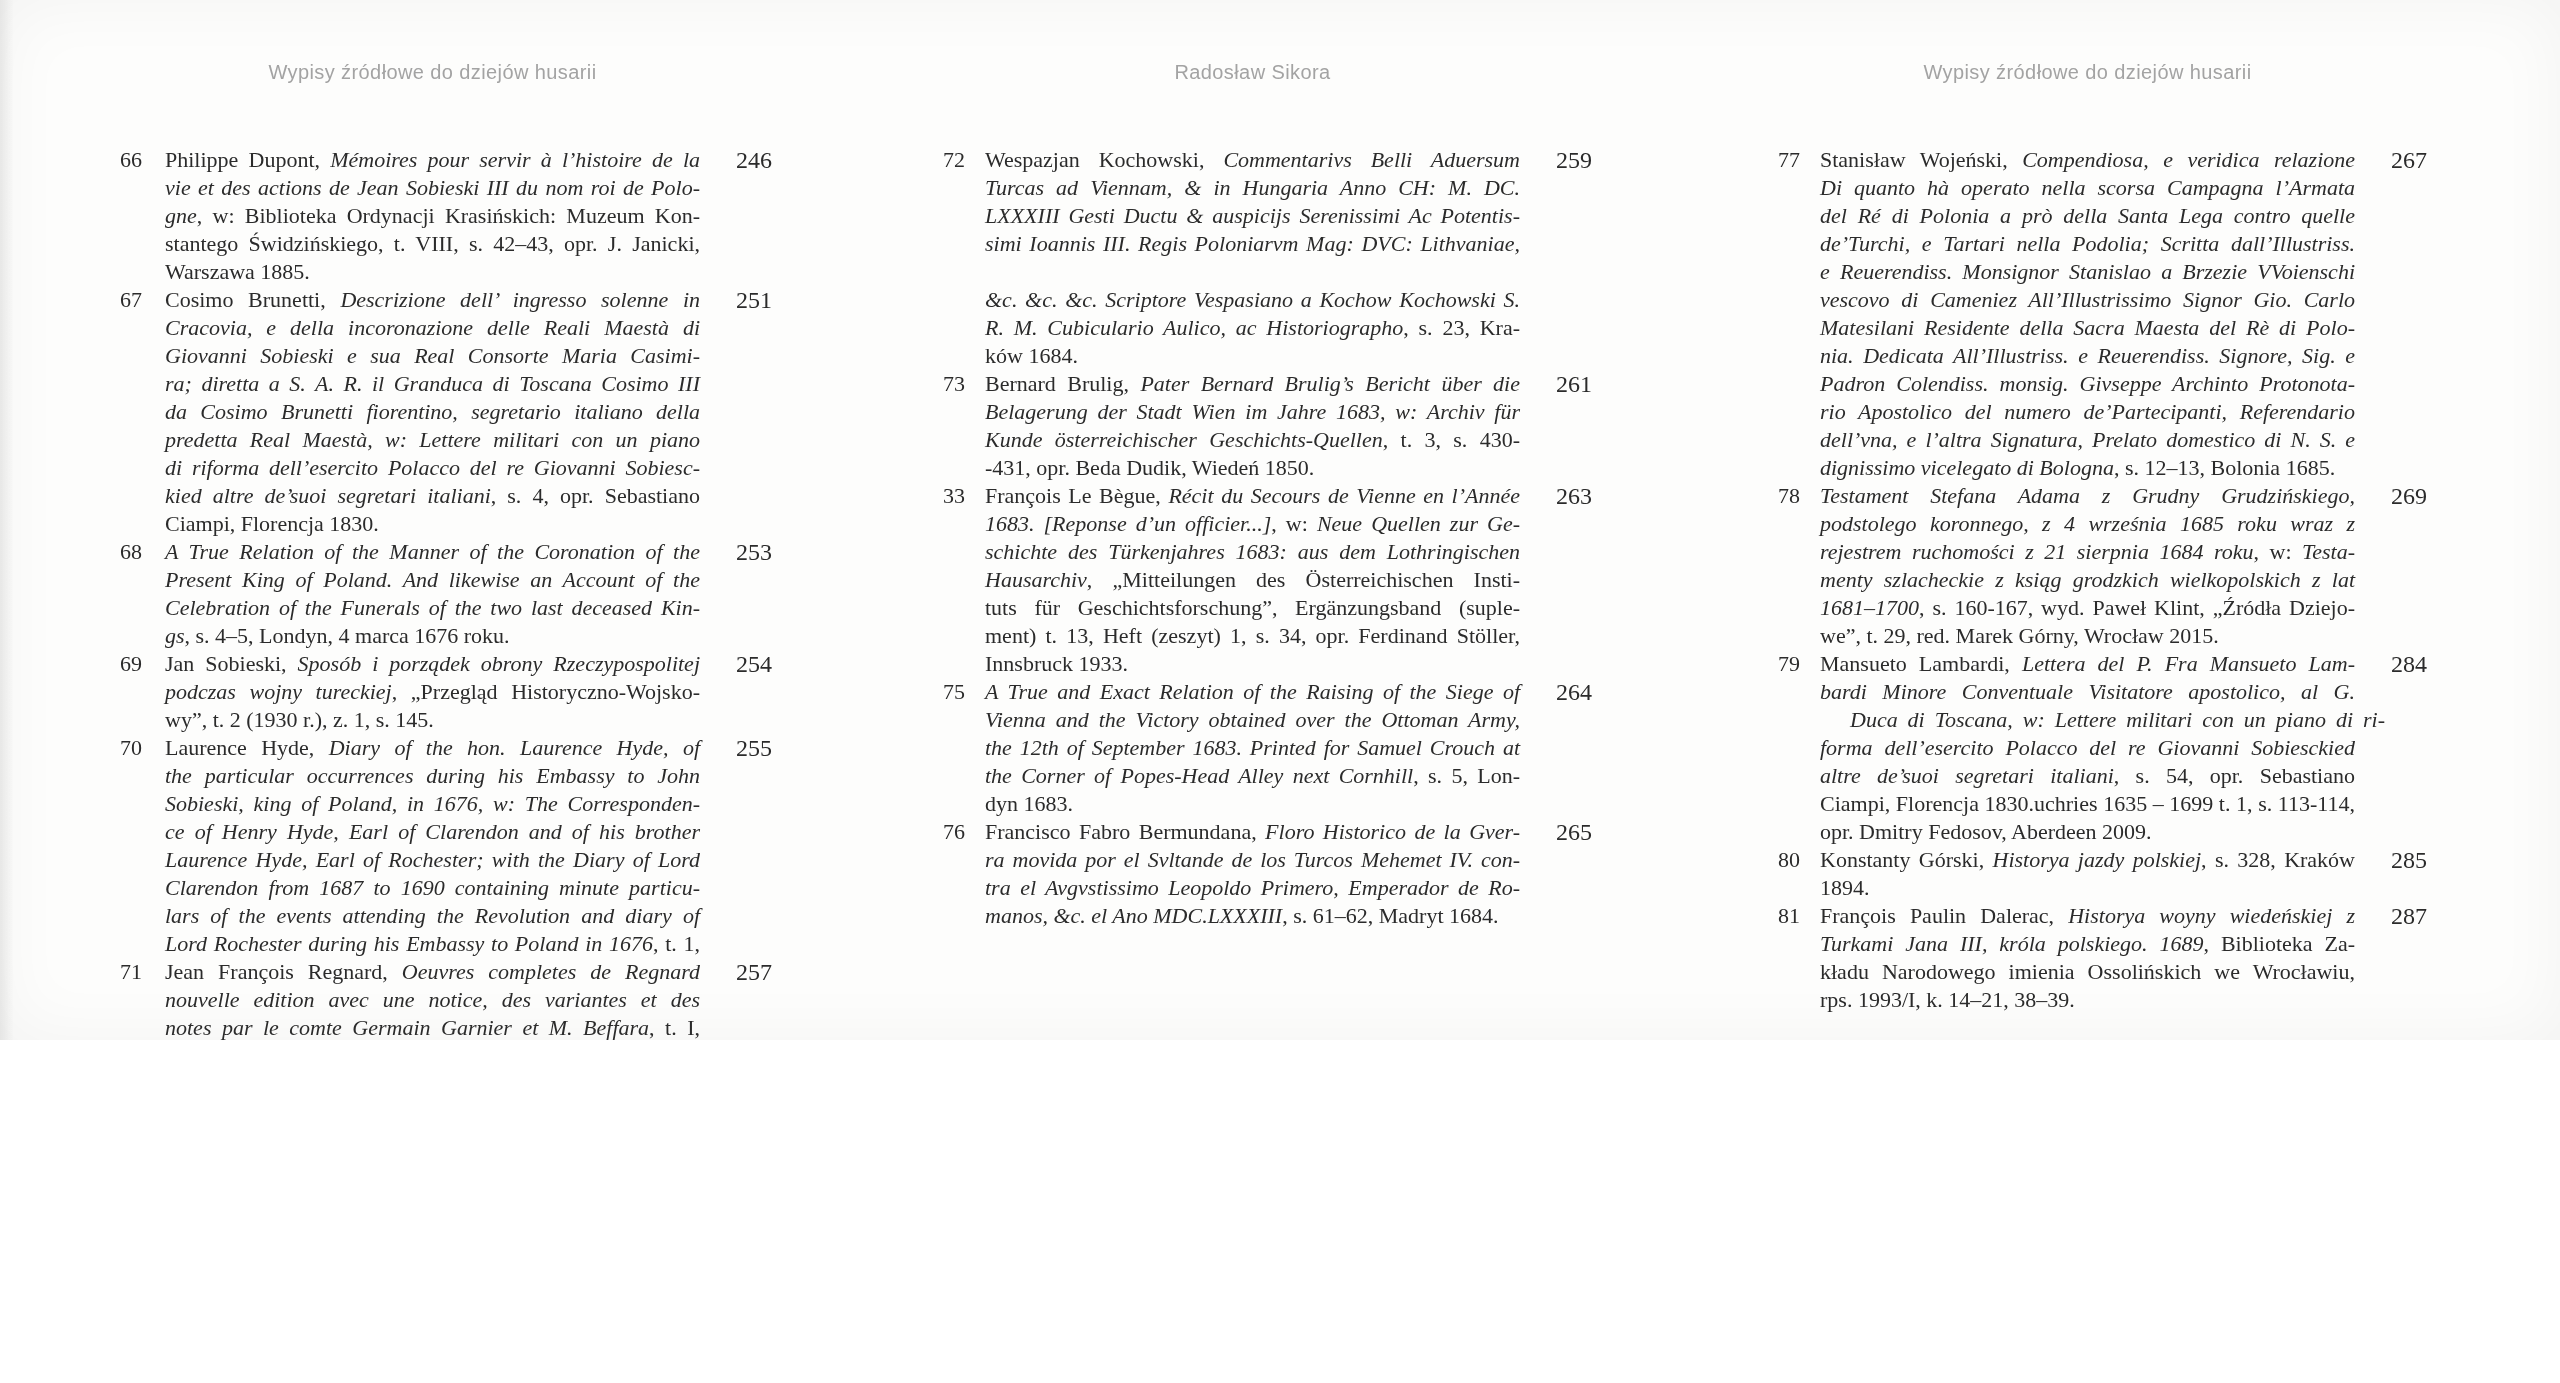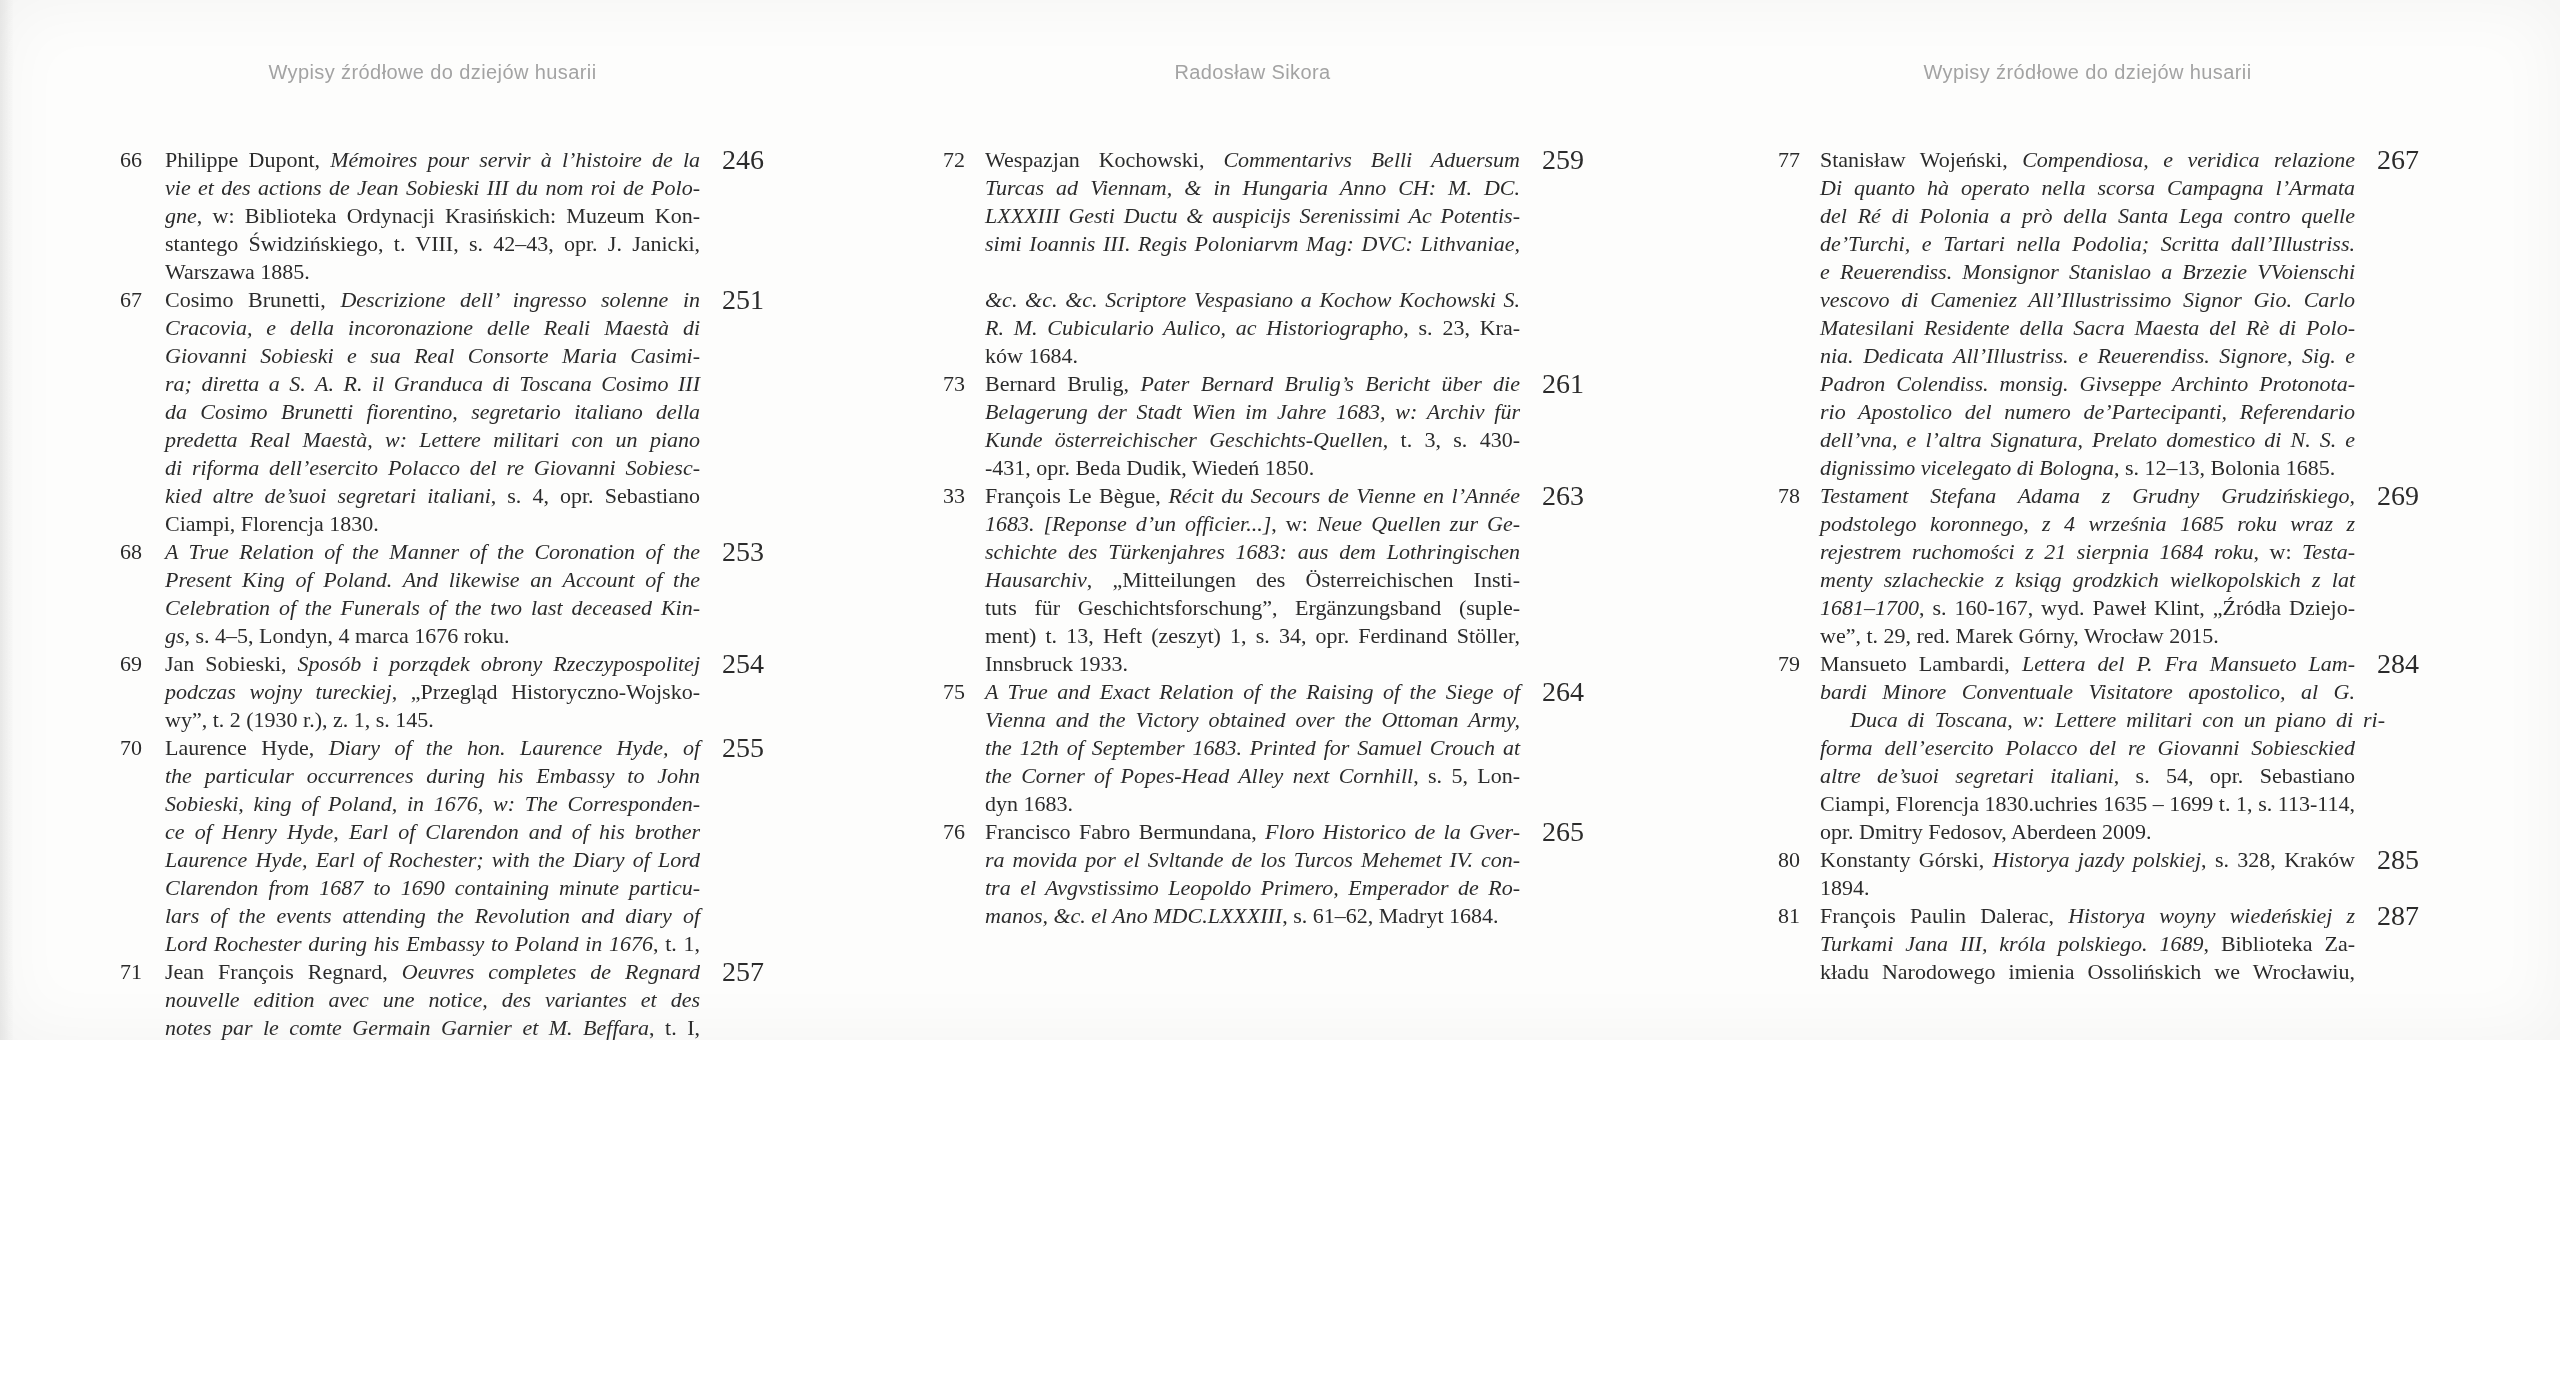--- a/index.html
+++ b/index.html
@@ -32,21 +32,21 @@
   .entries { position:absolute; top:146px; }
   .p0 .entries { left:120px; }
   .p1 .entries { left:90px; }
   .p2 .entries { left:71px; }
   .entry { display:flex; align-items:flex-start; }
   .num { flex:0 0 auto; font-size:22px; line-height:28px; }
   .p0 .num { width:45px; }
   .p1 .num { width:42px; }
   .p2 .num { width:42px; }
   .ebody { flex:0 0 auto; width:535px; font-size:22px; line-height:28px; }
-  .ref { flex:0 0 auto; margin-left:22px; width:60px; font-size:28px; line-height:28px; }
+  .ref { flex:0 0 auto; margin-left:36px; width:60px; font-size:24px; line-height:28px; }
   .line { white-space:nowrap; height:28px; overflow:visible; }
   .it { font-style:italic; }
 </style>
 </head>
 <body>
 
 <div class="scan">
   <div class="seam s1"></div>
   <div class="seam s2"></div>
 
@@ -243,19 +243,20 @@
             <div class="line last"><span class="ltext"><span>1894.</span></span></div>
           </div>
           <span class="ref">285</span>
         </div>
         <div class="entry">
           <span class="num">81</span>
           <div class="ebody">
             <div class="line just" style="word-spacing: 8.61979px;"><span class="ltext"><span>François Paulin Dalerac, </span><span class="it">Historya woyny wiedeńskiej z</span></span></div>
             <div class="line just" style="word-spacing: 6.42188px;"><span class="ltext"><span class="it">Turkami Jana III, króla polskiego. 1689</span><span>, Biblioteka Za-</span></span></div>
             <div class="line just" style="word-spacing: 7.54375px;"><span class="ltext"><span>kładu Narodowego imienia Ossolińskich we Wrocławiu,</span></span></div>
+            <div class="line last"><span class="ltext"><span>rps. 1993/I, k. 14–21, 38–39.</span></span></div>
           </div>
           <span class="ref">287</span>
         </div>
       </div>
     <div class="pagenum">431</div>
   </div>
 </div>
 
 </body></html>

